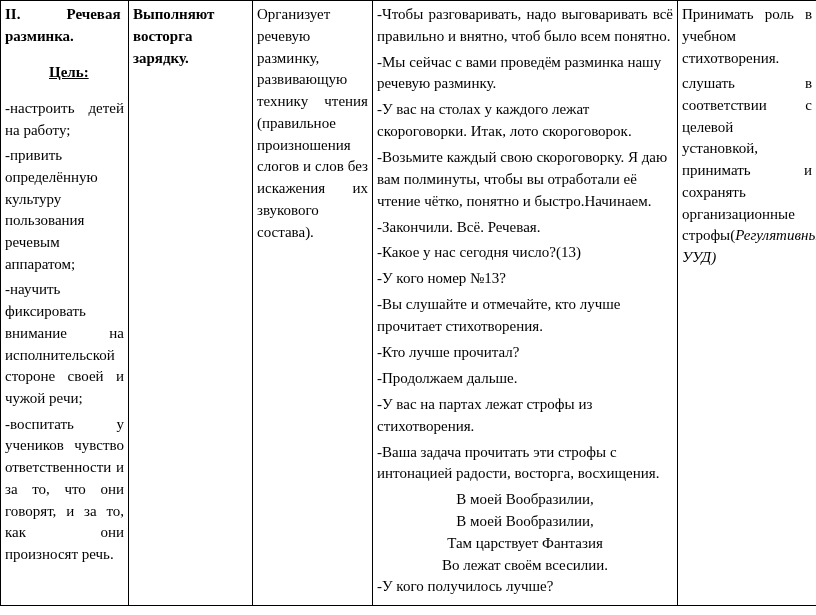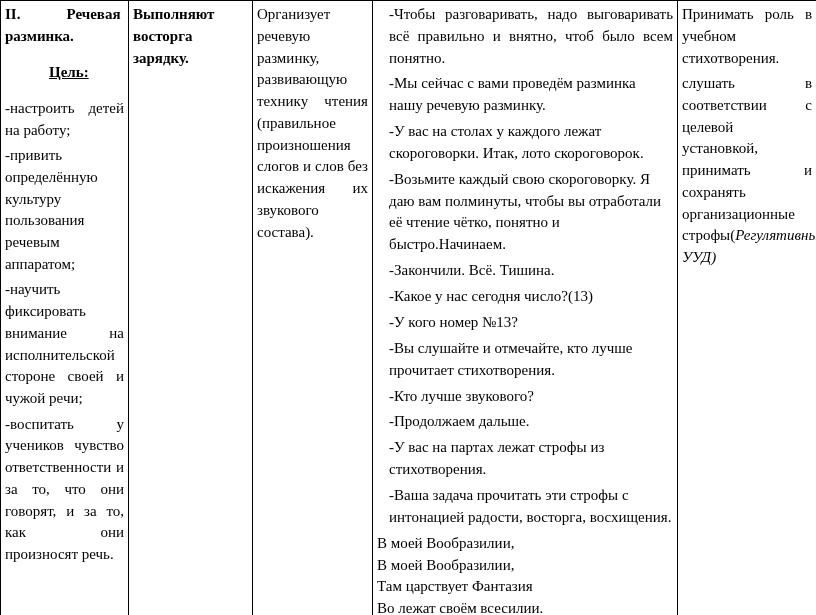--- a/index.html
+++ b/index.html
@@ -42,32 +42,32 @@
   p {
     margin: 0 0 0.25em 0;
   }
   .just {
     text-align: justify;
     text-justify: inter-word;
   }
   .bold { font-weight: bold; }
   .underline { text-decoration: underline; margin-left: 44px; }
   .ital { font-style: italic; }
-  .center { text-align: left; }
+  .center { text-align: center; }
   .heading-line {
     font-weight: bold;
     text-align: justify;
     text-justify: inter-word;
   }
   .heading-line .spacer {
     display: inline-block;
     width: 46px;
   }
   .gap { height: 0.7em; }
-  .c4cell p { margin: 0 0 0.28em 12px; }
+  .c4cell p { margin: 0 0 0.28em 0; }
   .poem p { margin: 0; }
   .col1 p, .col5 p { text-align: justify; }
   .col2 p, .col3 p { text-align: justify; }
 </style>
 </head>
 <body>
 
 <div class="page">
   <table class="lesson-table">
     <colgroup>
@@ -99,25 +99,25 @@
 
         <td class="col3">
           <p class="just">Организует речевую разминку, развивающую технику чтения (правильное произношения слогов и слов без искажения их звукового состава).</p>
         </td>
 
         <td class="c4cell">
           <p class="just">-Чтобы разговаривать, надо выговаривать всё правильно и внятно, чтоб было всем понятно.</p>
           <p>-Мы сейчас с вами проведём разминка нашу речевую разминку.</p>
           <p>-У вас на столах у каждого лежат скороговорки. Итак, лото скороговорок.</p>
           <p>-Возьмите каждый свою скороговорку. Я даю вам полминуты, чтобы вы отработали её чтение чётко, понятно и быстро.Начинаем.</p>
-          <p>-Закончили. Всё. Тишина.</p>
+          <p>-Закончили. Всё. Речевая.</p>
           <p>-Какое у нас сегодня число?(13)</p>
           <p>-У кого номер №13?</p>
           <p>-Вы слушайте и отмечайте, кто лучше прочитает стихотворения.</p>
-          <p>-Кто лучше звукового?</p>
+          <p>-Кто лучше прочитал?</p>
           <p>-Продолжаем дальше.</p>
           <p>-У вас на партах лежат строфы из стихотворения.</p>
           <p>-Ваша задача прочитать эти строфы с интонацией радости, восторга, восхищения.</p>
           <div class="poem">
             <p class="center">В моей Вообразилии,</p>
             <p class="center">В моей Вообразилии,</p>
             <p class="center">Там царствует Фантазия</p>
             <p class="center">Во лежат своём всесилии.</p>
           </div>
           <p>-У кого получилось лучше?</p>

